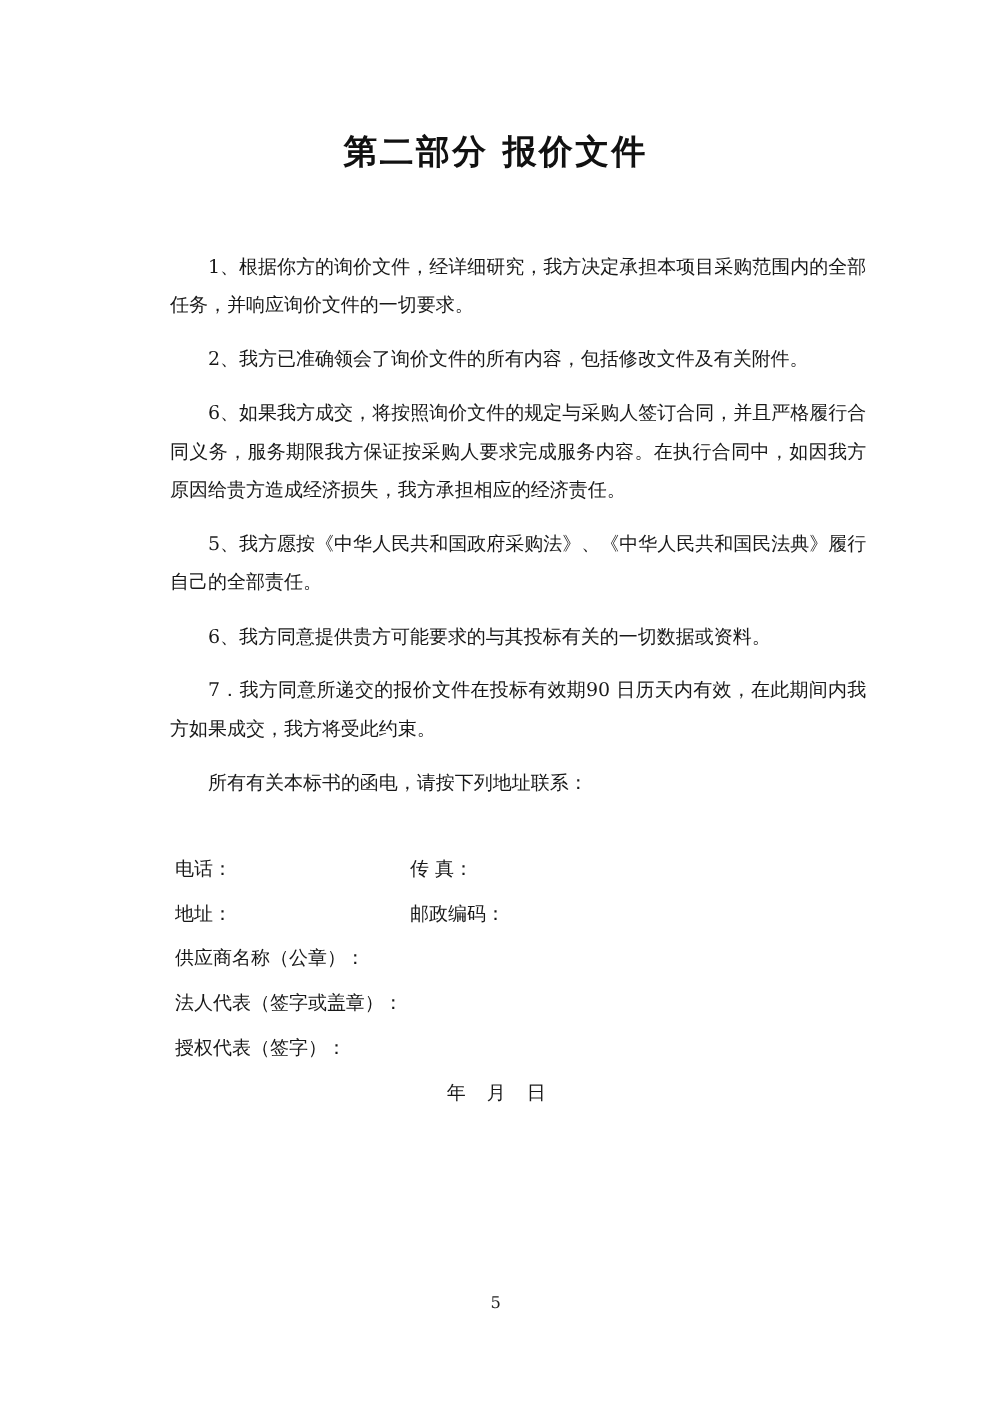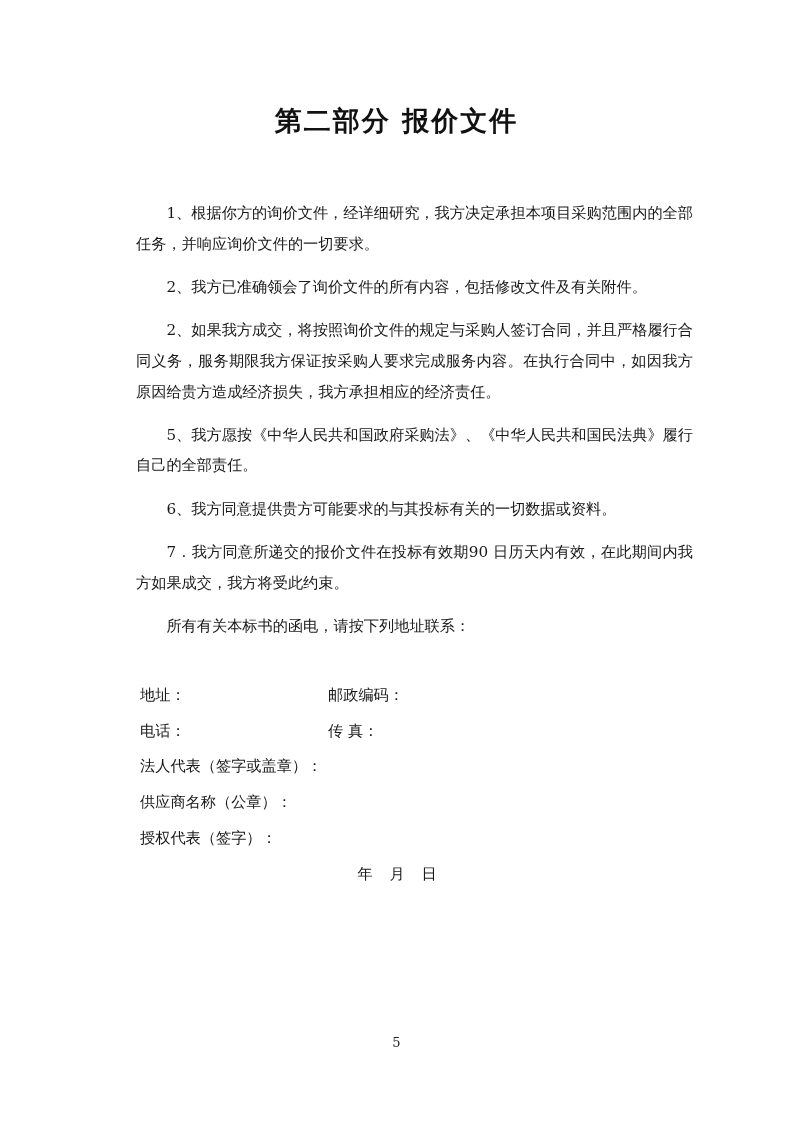--- a/index.html
+++ b/index.html
@@ -112,41 +112,41 @@
 </head>
 <body>
 
 <div class="page">
 
   <h1 class="doc-title">第二部分  报价文件</h1>
 
   <div class="body-block">
     <p class="para">1、根据你方的询价文件，经详细研究，我方决定承担本项目采购范围内的全部任务，并响应询价文件的一切要求。</p>
     <p class="para">2、我方已准确领会了询价文件的所有内容，包括修改文件及有关附件。</p>
-    <p class="para">2、如果我方成交，将按照询价文件的规定与采购人签订合同，并且严格履行合同义务，服务期限我方保证按采购人要求完成服务内容。在执行合同中，如因我方原因给贵方造成经济损失，我方承担相应的经济责任。</p>
+    <p class="para">6、如果我方成交，将按照询价文件的规定与采购人签订合同，并且严格履行合同义务，服务期限我方保证按采购人要求完成服务内容。在执行合同中，如因我方原因给贵方造成经济损失，我方承担相应的经济责任。</p>
     <p class="para">5、我方愿按《中华人民共和国政府采购法》、《中华人民共和国民法典》履行自己的全部责任。</p>
     <p class="para">6、我方同意提供贵方可能要求的与其投标有关的一切数据或资料。</p>
     <p class="para"><span>7．我方同意所递交的报价文件在投标有效期</span><span class="underline-text">90 日历天</span><span>内有效，在此期间内我方如果成交，我方将受此约束。</span></p>
     <p class="para no-indent">所有有关本标书的函电，请按下列地址联系：</p>
   </div>
 
   <div class="contact-block">
     <div class="contact-row">
+      <span class="c1">电话：</span>
+      <span class="c2">传   真：</span>
+    </div>
+    <div class="contact-row">
       <span class="c1">地址：</span>
       <span class="c2">邮政编码：</span>
     </div>
-    <div class="contact-row">
-      <span class="c1">电话：</span>
-      <span class="c2">传   真：</span>
+    <div class="contact-row single">
+      <span class="c1">供应商名称（公章）：</span>
     </div>
     <div class="contact-row single">
       <span class="c1">法人代表（签字或盖章）：</span>
-    </div>
-    <div class="contact-row single">
-      <span class="c1">供应商名称（公章）：</span>
     </div>
     <div class="contact-row single">
       <span class="c1">授权代表（签字）：</span>
     </div>
     <div class="contact-row single date-row">
       <span class="c1">年  月  日</span>
     </div>
   </div>
 
   <div class="seal-marks">

